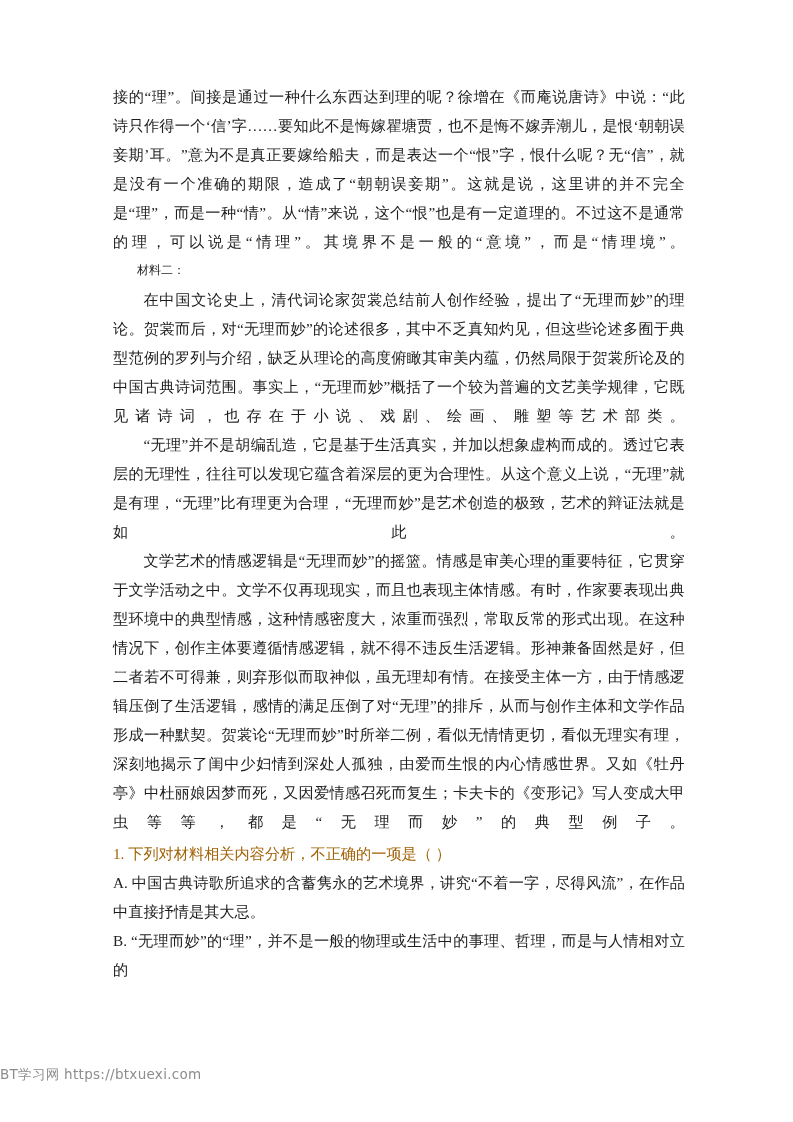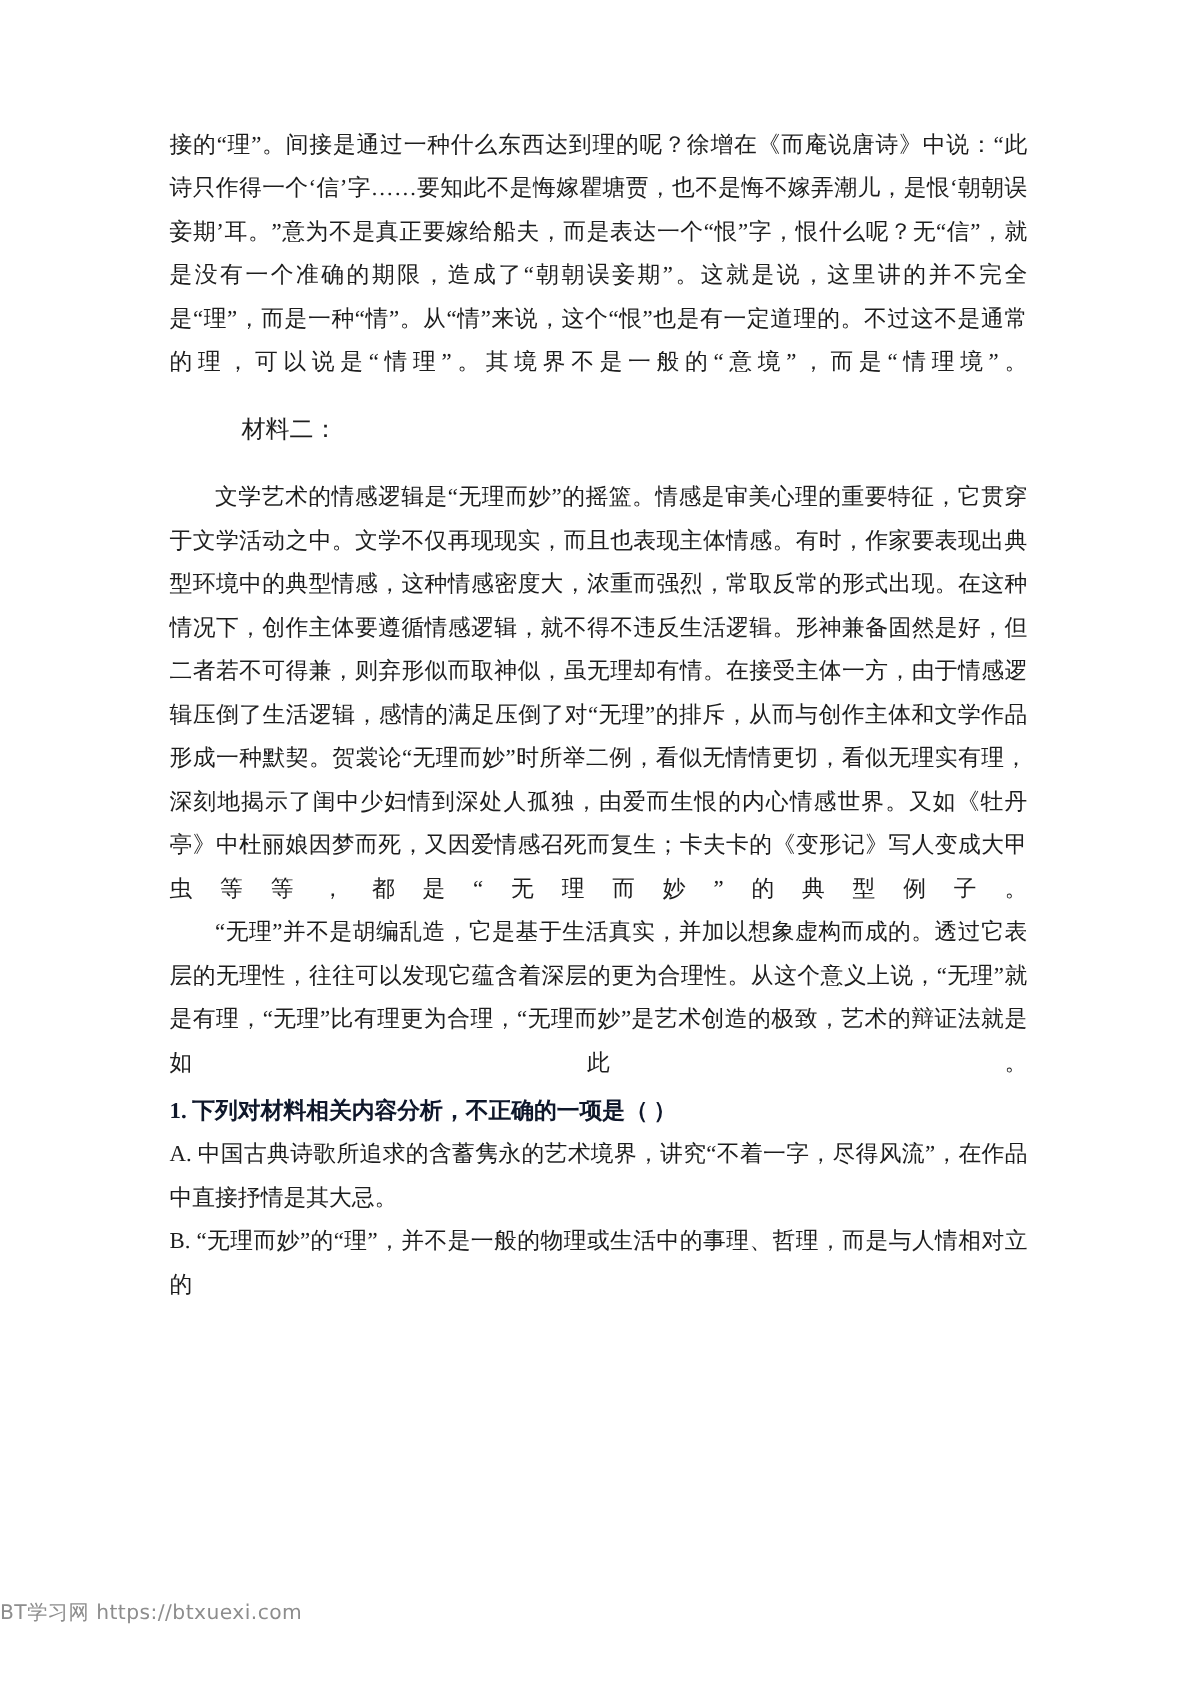--- a/index.html
+++ b/index.html
@@ -53,37 +53,36 @@
   .attrib {
     font-size: 15.2px;
     line-height: 29px;
     margin: 0;
     text-align: right;
     padding-right: 2px;
     color: #1d1d1d;
   }
 
   .section-label {
-    font-size: 16px;
+    font-size: 12px;
     line-height: 29px;
-    margin: 16px;
+    margin: 0;
     text-indent: 2em;
     color: #1d1d1d;
   }
 
   .spacer-sm { height: 3px; }
 
   
   .question {
     font-size: 15.2px;
     line-height: 29px;
     margin: 0;
     text-align: justify;
-    color: #0f172a;
-    font-weight: bold;
+    color: #a16207;
   }
   .opt {
     font-size: 15.2px;
     line-height: 29px;
     margin: 0;
     text-align: justify;
     color: #1d1d1d;
   }
   .opt .lbl {
     display: inline;
@@ -107,24 +106,25 @@
 
 <div class="page">
 
   <div class="content">
 
     <p class="para last-line-justify">接的“理”。间接是通过一种什么东西达到理的呢？徐增在《而庵说唐诗》中说：“此诗只作得一个‘信’字……要知此不是悔嫁瞿塘贾，也不是悔不嫁弄潮儿，是恨‘朝朝误妾期’耳。”意为不是真正要嫁给船夫，而是表达一个“恨”字，恨什么呢？无“信”，就是没有一个准确的期限，造成了“朝朝误妾期”。这就是说，这里讲的并不完全是“理”，而是一种“情”。从“情”来说，这个“恨”也是有一定道理的。不过这不是通常的理，可以说是“情理”。其境界不是一般的“意境”，而是“情理境”。</p>
 
 
     <p class="section-label">材料二：</p>
 
+    <p class="para indent last-line-justify">在中国文论史上，清代词论家贺裳总结前人创作经验，提出了“无理而妙”的理论。贺裳而后，对“无理而妙”的论述很多，其中不乏真知灼见，但这些论述多囿于典型范例的罗列与介绍，缺乏从理论的高度俯瞰其审美内蕴，仍然局限于贺裳所论及的中国古典诗词范围。事实上，“无理而妙”概括了一个较为普遍的文艺美学规律，它既见诸诗词，也存在于小说、戏剧、绘画、雕塑等艺术部类。</p>
+
+    <p class="para indent last-line-justify">“无理”并不是胡编乱造，它是基于生活真实，并加以想象虚构而成的。透过它表层的无理性，往往可以发现它蕴含着深层的更为合理性。从这个意义上说，“无理”就是有理，“无理”比有理更为合理，“无理而妙”是艺术创造的极致，艺术的辩证法就是如此。</p>
 
     <p class="para indent last-line-justify">文学艺术的情感逻辑是“无理而妙”的摇篮。情感是审美心理的重要特征，它贯穿于文学活动之中。文学不仅再现现实，而且也表现主体情感。有时，作家要表现出典型环境中的典型情感，这种情感密度大，浓重而强烈，常取反常的形式出现。在这种情况下，创作主体要遵循情感逻辑，就不得不违反生活逻辑。形神兼备固然是好，但二者若不可得兼，则弃形似而取神似，虽无理却有情。在接受主体一方，由于情感逻辑压倒了生活逻辑，感情的满足压倒了对“无理”的排斥，从而与创作主体和文学作品形成一种默契。贺裳论“无理而妙”时所举二例，看似无情情更切，看似无理实有理，深刻地揭示了闺中少妇情到深处人孤独，由爱而生恨的内心情感世界。又如《牡丹亭》中杜丽娘因梦而死，又因爱情感召死而复生；卡夫卡的《变形记》写人变成大甲虫等等，都是“无理而妙”的典型例子。</p>
-
-    <p class="para indent last-line-justify">“无理”并不是胡编乱造，它是基于生活真实，并加以想象虚构而成的。透过它表层的无理性，往往可以发现它蕴含着深层的更为合理性。从这个意义上说，“无理”就是有理，“无理”比有理更为合理，“无理而妙”是艺术创造的极致，艺术的辩证法就是如此。</p>
 
 
     <div class="spacer-sm"></div>
 
     <div>
       <p class="question"><span>1.</span><span>&nbsp;</span><span>下列对材料相关内容分析，不正确的一项是（      ）</span></p>
 
       <p class="opt last-line-justify"><span class="lbl">A.</span><span>&nbsp;</span><span>中国古典诗歌所追求的含蓄隽永的艺术境界，讲究“不着一字，尽得风流”，在作品中直接抒情是其大忌。</span></p>
 
       <p class="opt last-line-justify"><span class="lbl">B.</span><span>&nbsp;</span><span>“无理而妙”的“理”，并不是一般的物理或生活中的事理、哲理，而是与人情相对立的</span></p>

